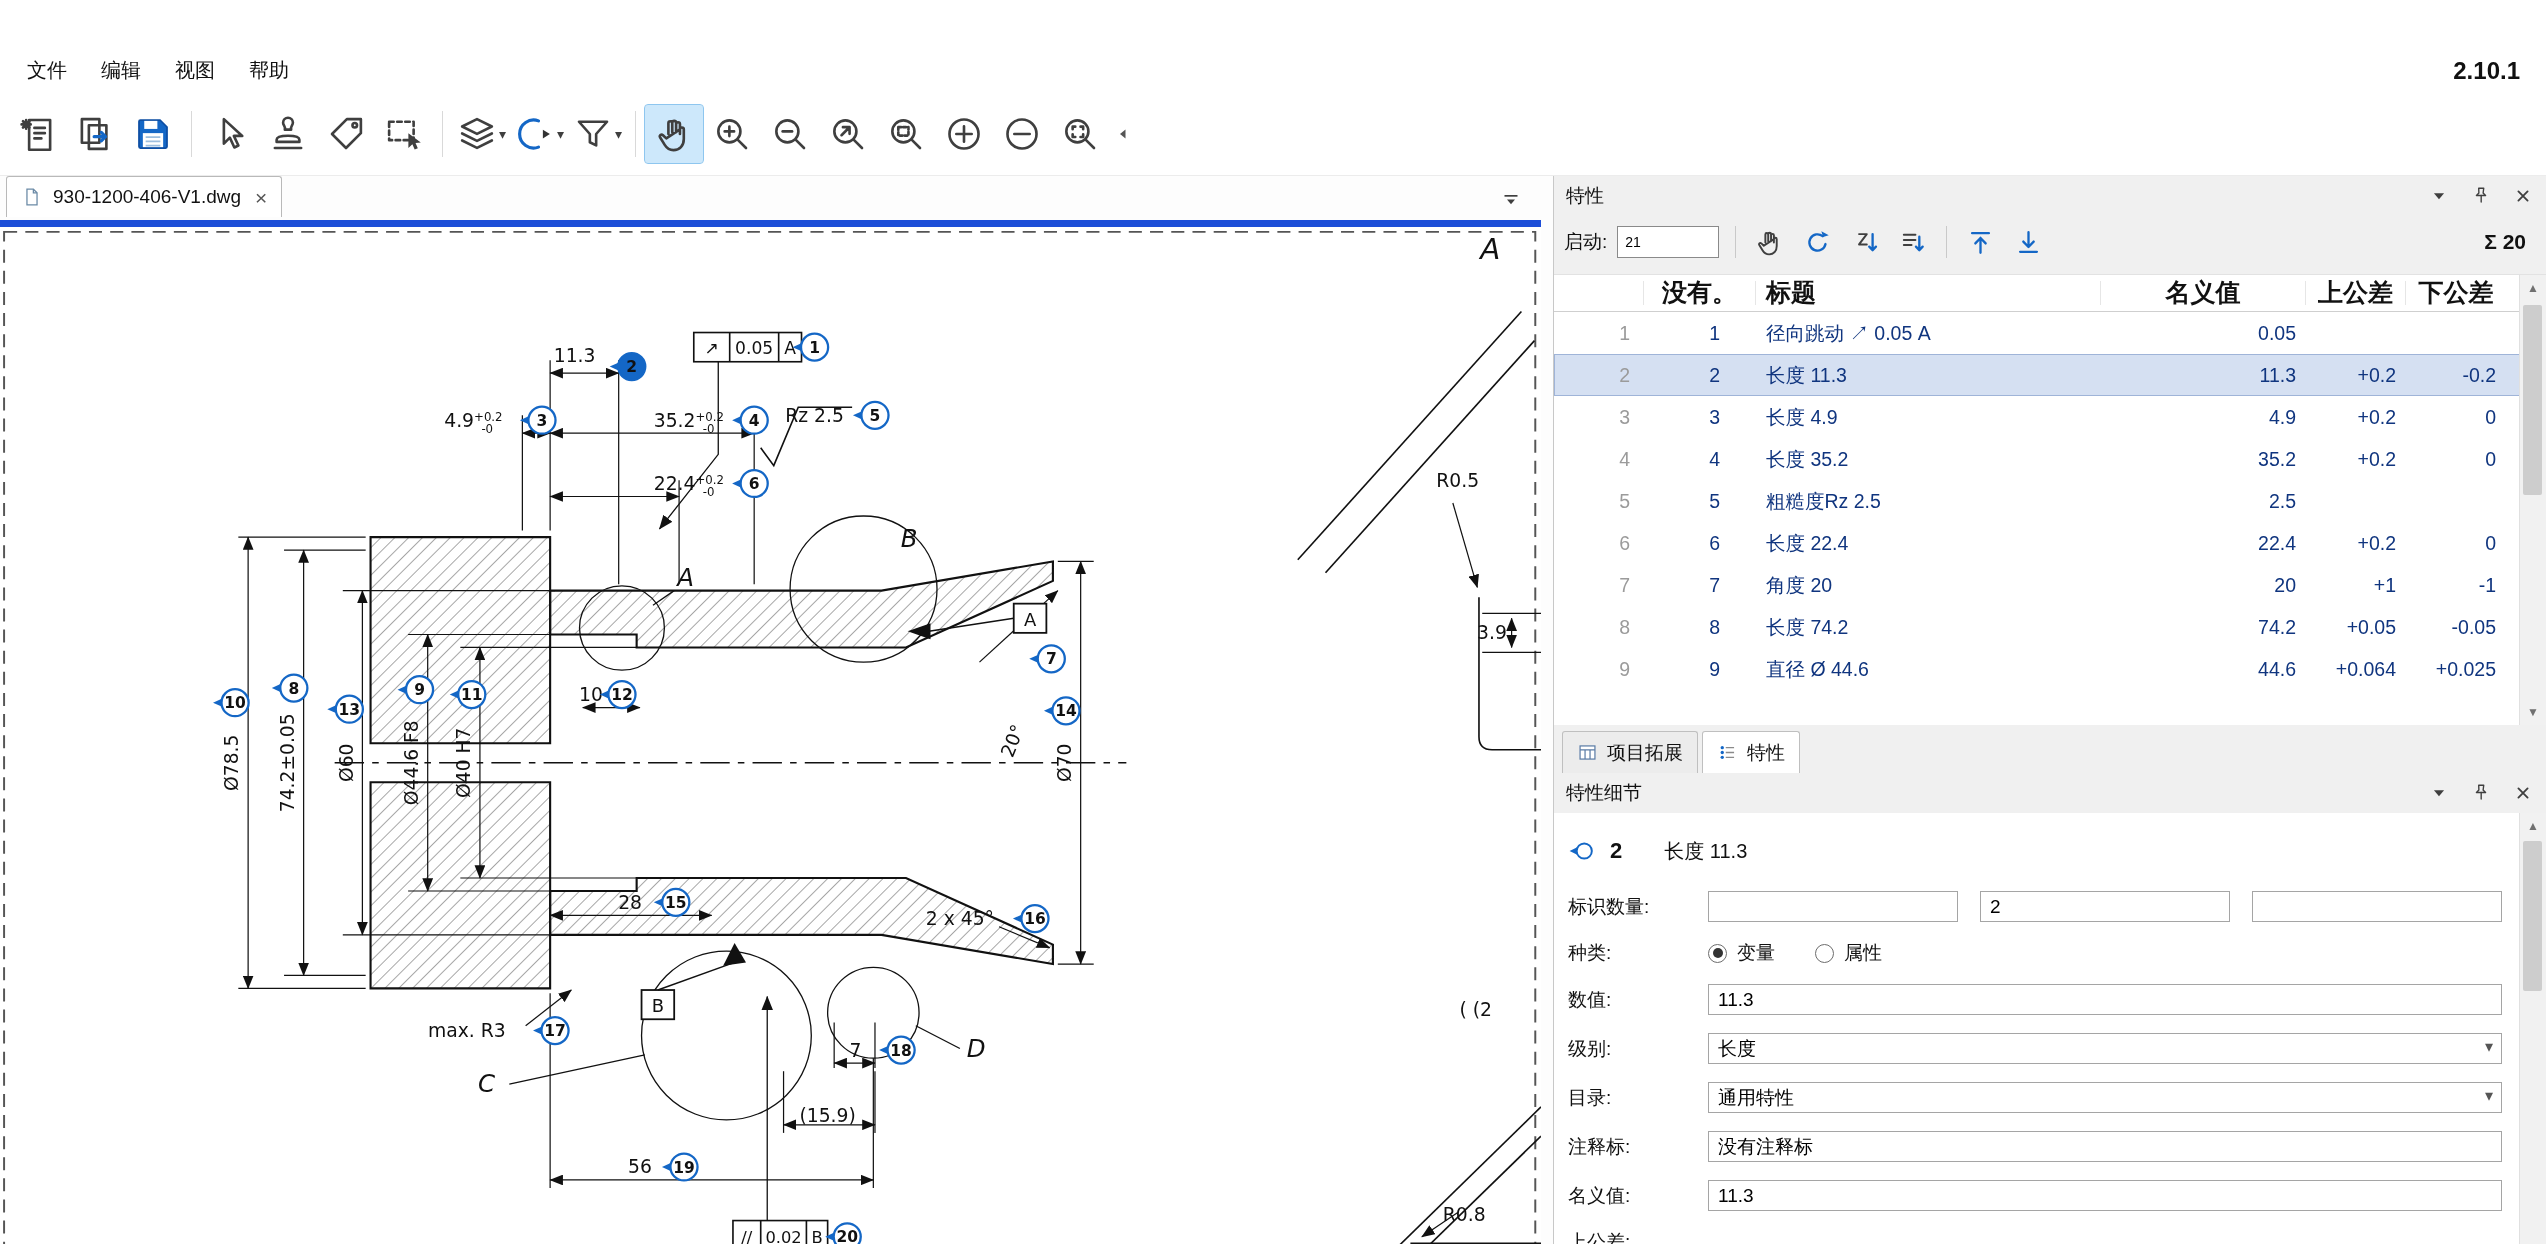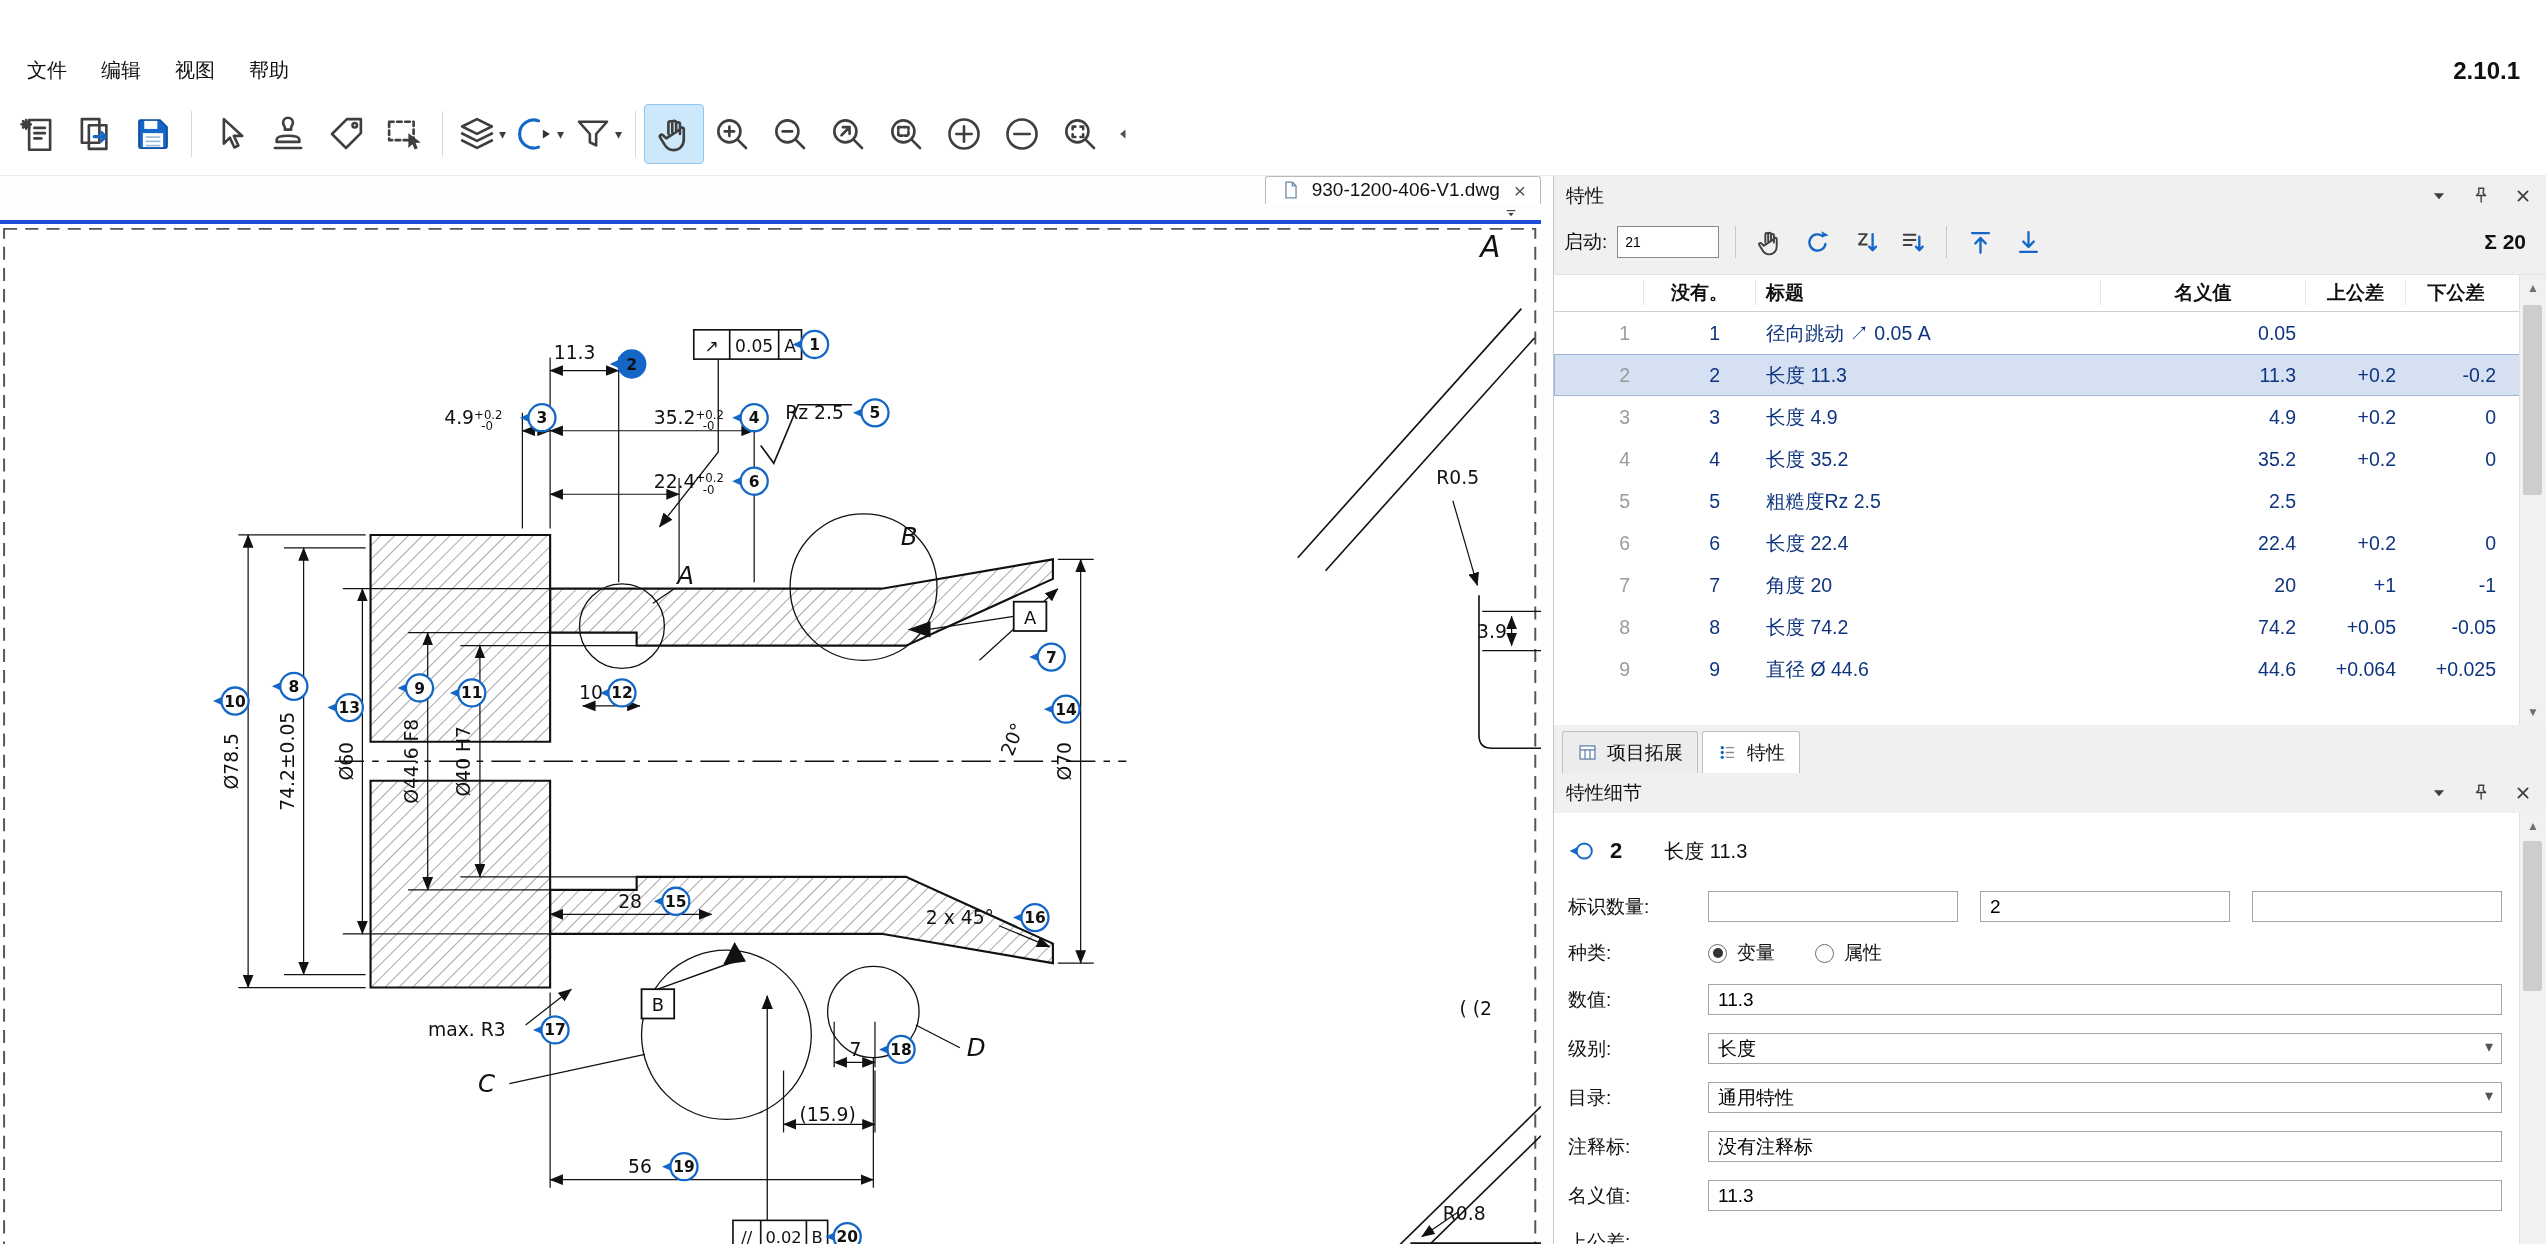--- a/index.html
+++ b/index.html
@@ -25,21 +25,21 @@
 
   svg .sk{fill:none;stroke:#3f3f3f;stroke-width:1.5;stroke-linecap:round;stroke-linejoin:round;}
   svg .skb{fill:none;stroke:#1467c6;stroke-width:1.8;stroke-linecap:round;stroke-linejoin:round;}
 
   
   .main{flex:1;display:flex;min-height:0;}
   .leftpane{flex:1;display:flex;flex-direction:column;min-width:0;}
   .splitter{width:12px;background:#fdfdfd;}
 
   
-  .tabbar{height:44px;display:flex;align-items:flex-end;background:#fdfdfd;border-bottom:4px solid #1d4ed8;flex-direction:column;}
+  .tabbar{height:44px;display:flex;align-items:flex-start;background:#fdfdfd;border-bottom:7px solid #1d4ed8;}
   .doc-tab{height:40px;display:flex;align-items:center;gap:10px;padding:0 14px;margin-left:6px;
            background:#fff;border:1px solid #b9b9b9;border-bottom:none;font-size:19px;
            border-top-left-radius:3px;border-top-right-radius:3px;}
   .doc-ico{width:22px;height:22px;}
   .tab-close{color:#555;font-size:21px;line-height:1;padding-left:4px;cursor:default;}
   .tab-list{width:24px;height:24px;margin-left:auto;margin-right:18px;align-self:center;}
 
   
   .canvas{flex:1;background:#fff;position:relative;min-height:0;}
   .drawing{display:block;width:100%;height:100%;}
@@ -57,21 +57,21 @@
   .qa-items{display:flex;align-items:center;gap:6px;}
   .qa-btn{width:42px;height:42px;display:flex;align-items:center;justify-content:center;border-radius:3px;}
   .qa-btn svg{width:31px;height:31px;}
   .qa-sep{width:1px;height:32px;background:#c9c9c9;margin:0 6px;}
   .sum{margin-left:auto;font-weight:bold;font-size:21px;padding-right:10px;}
 
   .table-wrap{background:#fff;margin-top:6px;height:450px;position:relative;border-top:1px solid #e2e2e2;}
   .tbl{position:absolute;left:0;top:0;right:26px;bottom:0;overflow:hidden;}
   .tbl-header,.tbl-row{display:grid;grid-template-columns:90px 112px 345px 205px 100px 100px;align-items:center;}
   .tbl-header{height:36px;font-weight:bold;border-bottom:1px solid #cfcfcf;}
-  .hcell{text-align:center;border-right:1px solid #e6e6e6;height:24px;line-height:24px;font-size:19px;font-family:Liberation Serif, serif;}
+  .hcell{text-align:center;border-right:1px solid #e6e6e6;height:24px;line-height:24px;font-size:25px;font-family:Liberation Serif, serif;}
   .hcell.c-title{text-align:left;padding-left:10px;}
   .hcell:last-child{border-right:none;}
   .tbl-row{height:42px;color:#10357f;font-size:19.5px;}
   .tbl-row .idx{color:#9b9b9b;text-align:right;padding-right:14px;}
   .tbl-row .no{text-align:right;padding-right:36px;}
   .tbl-row .title{padding-left:10px;white-space:nowrap;overflow:hidden;}
   .tbl-row .num{text-align:right;padding-right:10px;}
   .tbl-row.selected{background:#d5e0f2;box-shadow:inset 0 0 0 1px #9fb4d8;}
 
   .sb{position:absolute;right:0;top:0;bottom:0;width:26px;background:#f1f1f1;border-left:1px solid #e0e0e0;}

